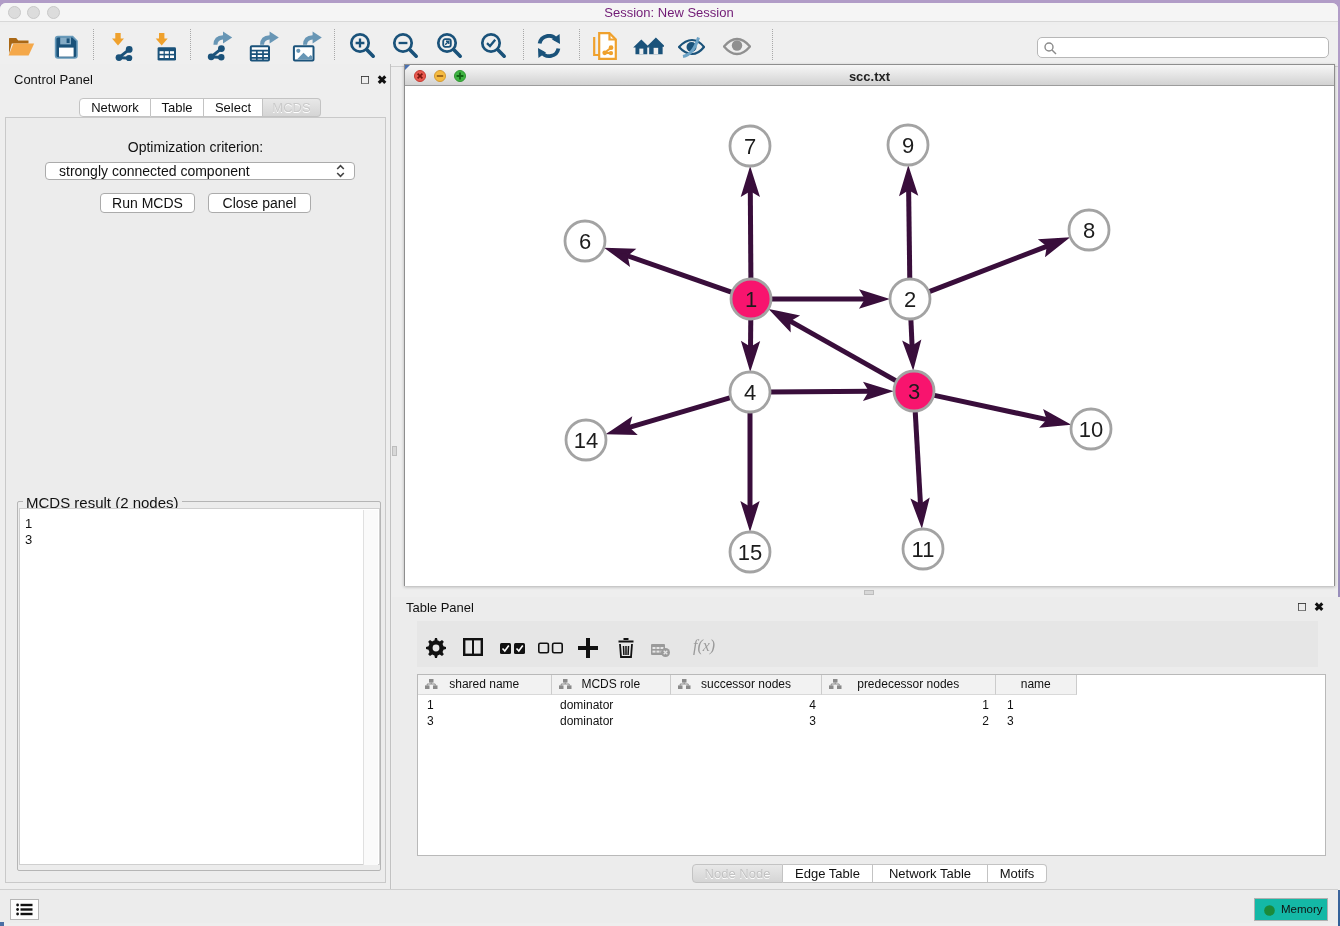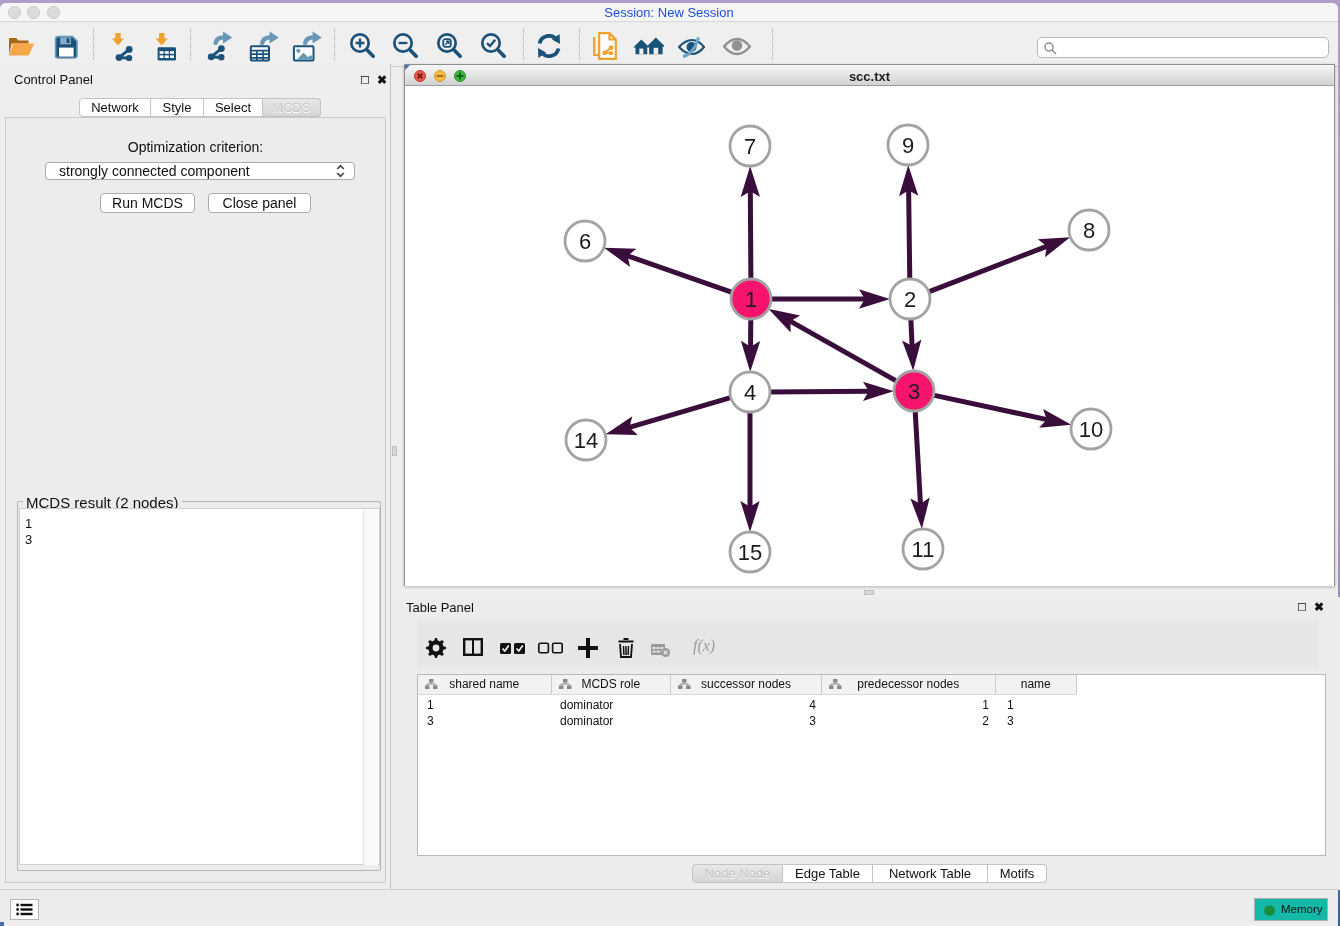--- a/index.html
+++ b/index.html
@@ -1,21 +1,21 @@
 <!DOCTYPE html>
 <html><head>
 <meta charset="utf-8">
 <style>
 * { margin:0; padding:0; box-sizing:border-box; }
 html,body { width:1340px; height:926px; overflow:hidden; }
 body { -webkit-font-smoothing:antialiased; background:#b19cc7; font-family:"Liberation Sans", sans-serif; position:relative; }
 #win { position:absolute; left:0; top:3px; width:1338px; height:923px; background:#eeeeee; border-radius:6px 6px 0 0; }
 #titlebar { position:absolute; left:0; top:0; width:100%; height:19px; background:#f5f5f5; border-radius:6px 6px 0 0; border-bottom:1px solid #d8d8d8; }
 .tl { position:absolute; top:3px; width:13px; height:13px; border-radius:50%; background:#dcdcdc; border:1px solid #c9c9c9; }
-#title-text { position:absolute; top:2px; width:100%; text-align:center; font-size:13px; color:#1d4ed8; }
+#title-text { position:absolute; top:2px; width:100%; text-align:center; font-size:13px; color:#701a75; }
 #toolbar { position:absolute; left:0; top:22px; width:100%; height:42px; background:#efefef; border-bottom:1px solid #cfcfcf; }
 .tbi { position:absolute; top:5px; }
 .tbsep { position:absolute; top:4px; height:31px; width:0; border-left:1px dotted #a8a8a8; }
 #searchbox { position:absolute; left:1037px; top:12px; width:292px; height:21px; background:#ffffff; border:1px solid #b7b7b7; border-radius:5px; }
 
 #cpanel { position:absolute; left:0; top:61px; width:391px; height:828px; background:#eeeeee; border-right:1px solid #c2c2c2;padding-left:33px; }
 #cpanel-hd { position:absolute; left:14px; top:8px; font-size:13px; color:#111; }
 .panebtn { position:absolute; top:9px; font-size:12px; color:#111; }
 #cp-tabs { position:absolute; left:79px; top:34px; height:19px; }
 .tabseg { float:left; height:19px; line-height:18px; font-size:13px; background:#fff; border:1px solid #c3c3c3; border-left:none; color:#111; text-align:center; }
@@ -195,21 +195,21 @@
           <line x1="8" y1="8" x2="12" y2="12" stroke="#8a8a8a" stroke-width="1.4"></line>
         </svg>
       </div>
     </div>
   <div id="cpanel">
     <div id="cpanel-hd">Control Panel</div>
     <div class="panebtn" style="left:360px; top:8px">◻</div>
     <div class="panebtn" style="left:377px; font-weight:bold">✖</div>
     <div id="cp-tabs">
       <div class="tabseg first" style="width:72px">Network</div>
-        <div class="tabseg" style="width:53px">Style</div>
+        <div class="tabseg" style="width:53px">Table</div>
         <div class="tabseg" style="width:59px">Select</div>
         <div class="tabseg last sel" style="width:58px">MCDS</div>
     </div>
     <div id="cp-content">
       <div id="opt-label">Optimization criterion:</div>
       <div id="opt-select">strongly connected component<svg width="9" height="14" viewBox="0 0 9 14" style="position:absolute;right:9px;top:1px">
             <path d="M1.2 5 L4.5 1.6 L7.8 5" fill="none" stroke="#444" stroke-width="1.6"></path>
             <path d="M1.2 9 L4.5 12.4 L7.8 9" fill="none" stroke="#444" stroke-width="1.6"></path>
           </svg></div>
       <div class="btn" style="left:94px; width:95px;">Run MCDS</div>

